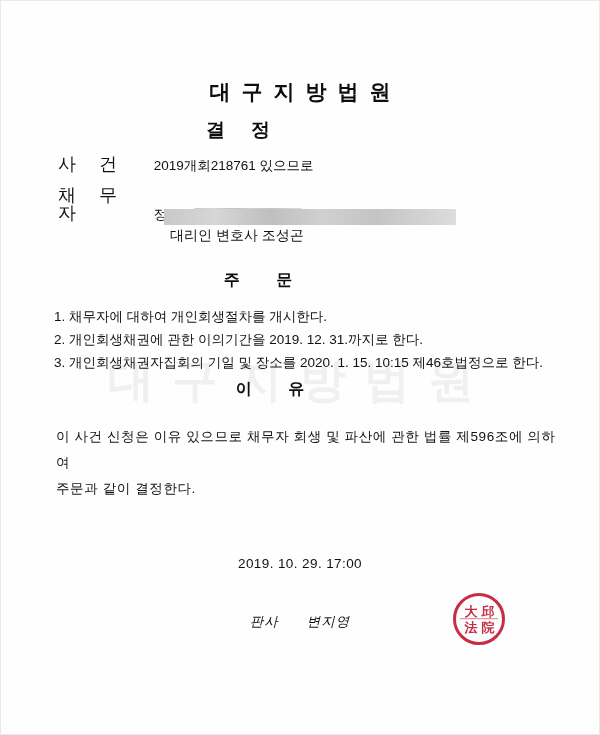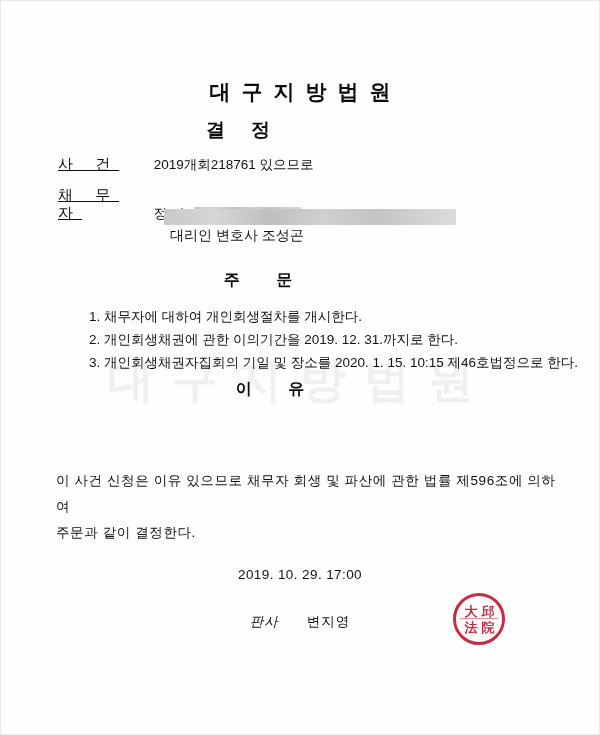--- a/index.html
+++ b/index.html
@@ -57,22 +57,21 @@
     left: 58px;
     width: 500px;
     font-size: 13.5px;
     color: #111;
     line-height: 18px;
   }
   .field-label {
     display: inline-block;
     width: 92px;
     letter-spacing: 9px;
-    font-size: 15px;
-    text-decoration: underline;
+    font-size: 18px;
   }
   .field-value {
     display: inline-block;
     font-size: 13.5px;
   }
   #row-case { top: 155px; }
   #row-debtor { top: 186px; }
 
   .redact {
     display: inline-block;
@@ -115,58 +114,56 @@
 
   .order-list {
     position: absolute;
     top: 305px;
     left: 54px;
     width: 520px;
     font-size: 13.5px;
     line-height: 23px;
     color: #111;
   }
-  .order-list div { white-space: nowrap; margin-left: 35px; }
+  .order-list div { white-space: nowrap; }
 
   .reason-body {
     position: absolute;
     top: 424px;
     left: 56px;
     width: 500px;
     font-size: 13.5px;
     line-height: 26px;
     color: #111;
-    margin-top: 44px;
   }
   .reason-body .l1 { letter-spacing: 0.6px; }
   .reason-body .l2 { letter-spacing: 0.6px; }
 
   .date-line {
     position: absolute;
     top: 556px;
     left: 0;
     width: 600px;
     text-align: center;
     font-size: 13.5px;
     letter-spacing: 0.4px;
     color: #111;
-    margin-top: 11px;
   }
 
   .judge-line {
     position: absolute;
     top: 613px;
     left: 0;
     width: 600px;
     text-align: center;
     font-size: 13.5px;
     color: #111;
   }
   .judge-label { letter-spacing: 1px; font-style: italic; }
-  .judge-name { margin-left: 24px; letter-spacing: 1px; }
+  .judge-name { margin-left: 24px; letter-spacing: 1px; font-style: italic; }
 
   
   .seal {
     position: absolute;
     top: 592px;
     left: 452px;
     width: 54px;
     height: 54px;
   }
   .seal svg { display: block; }

